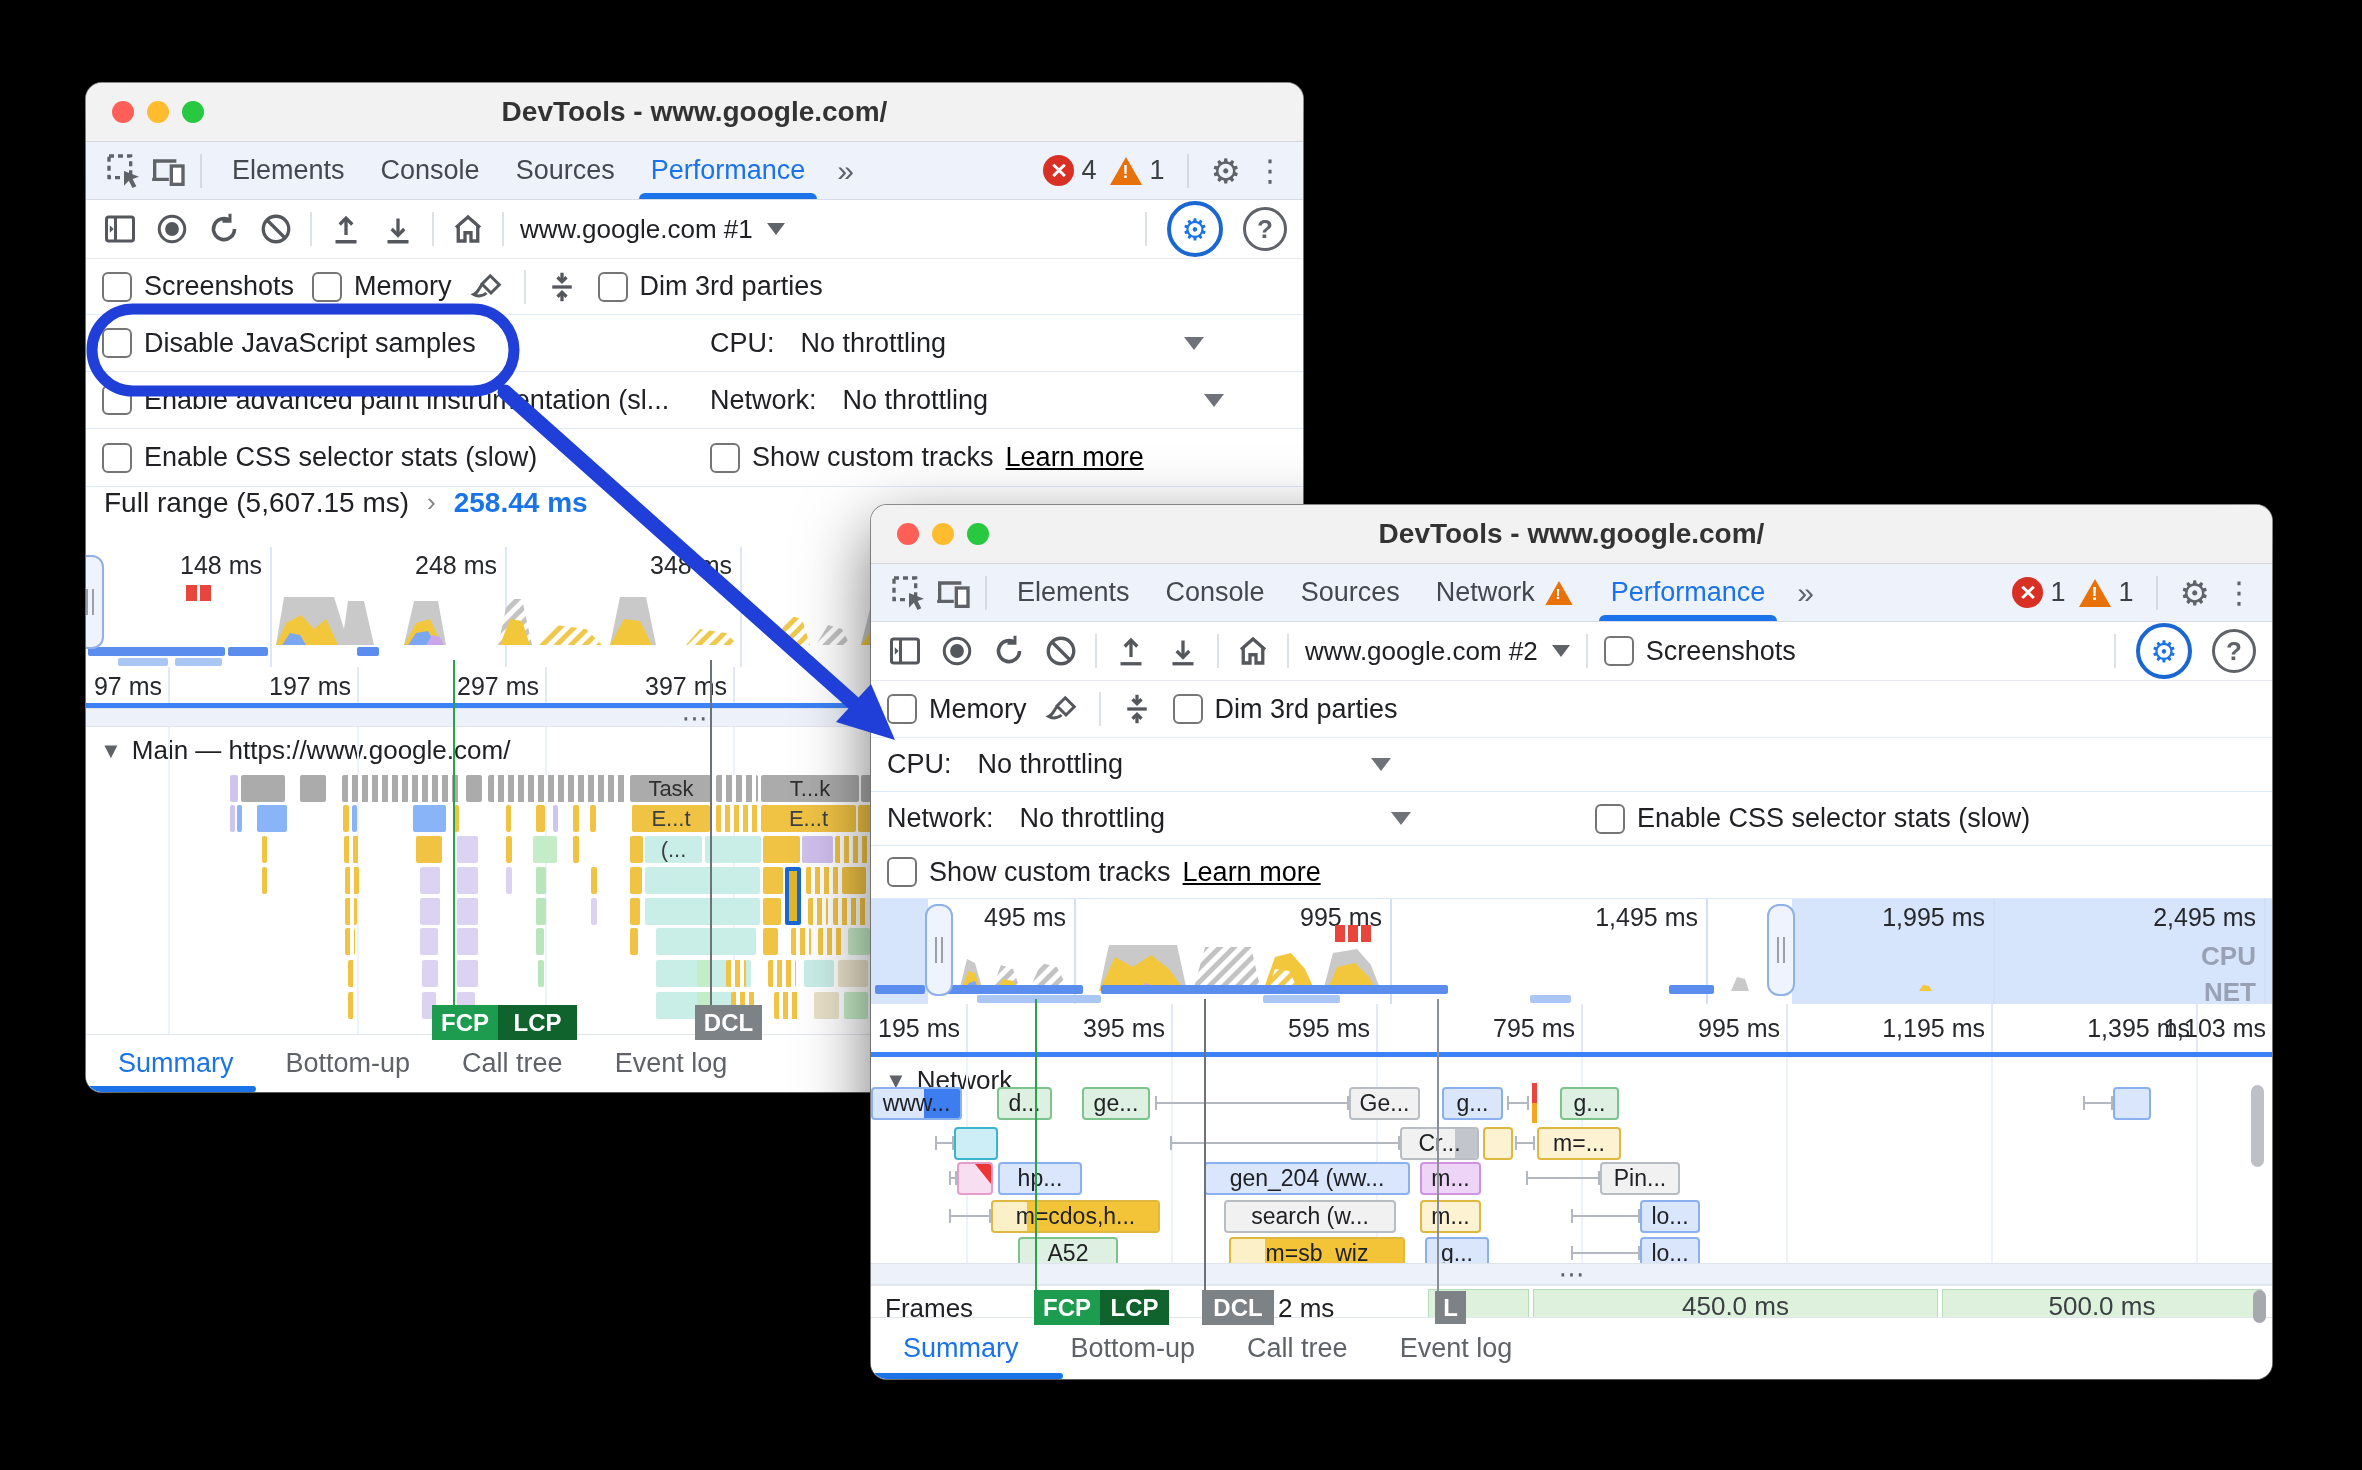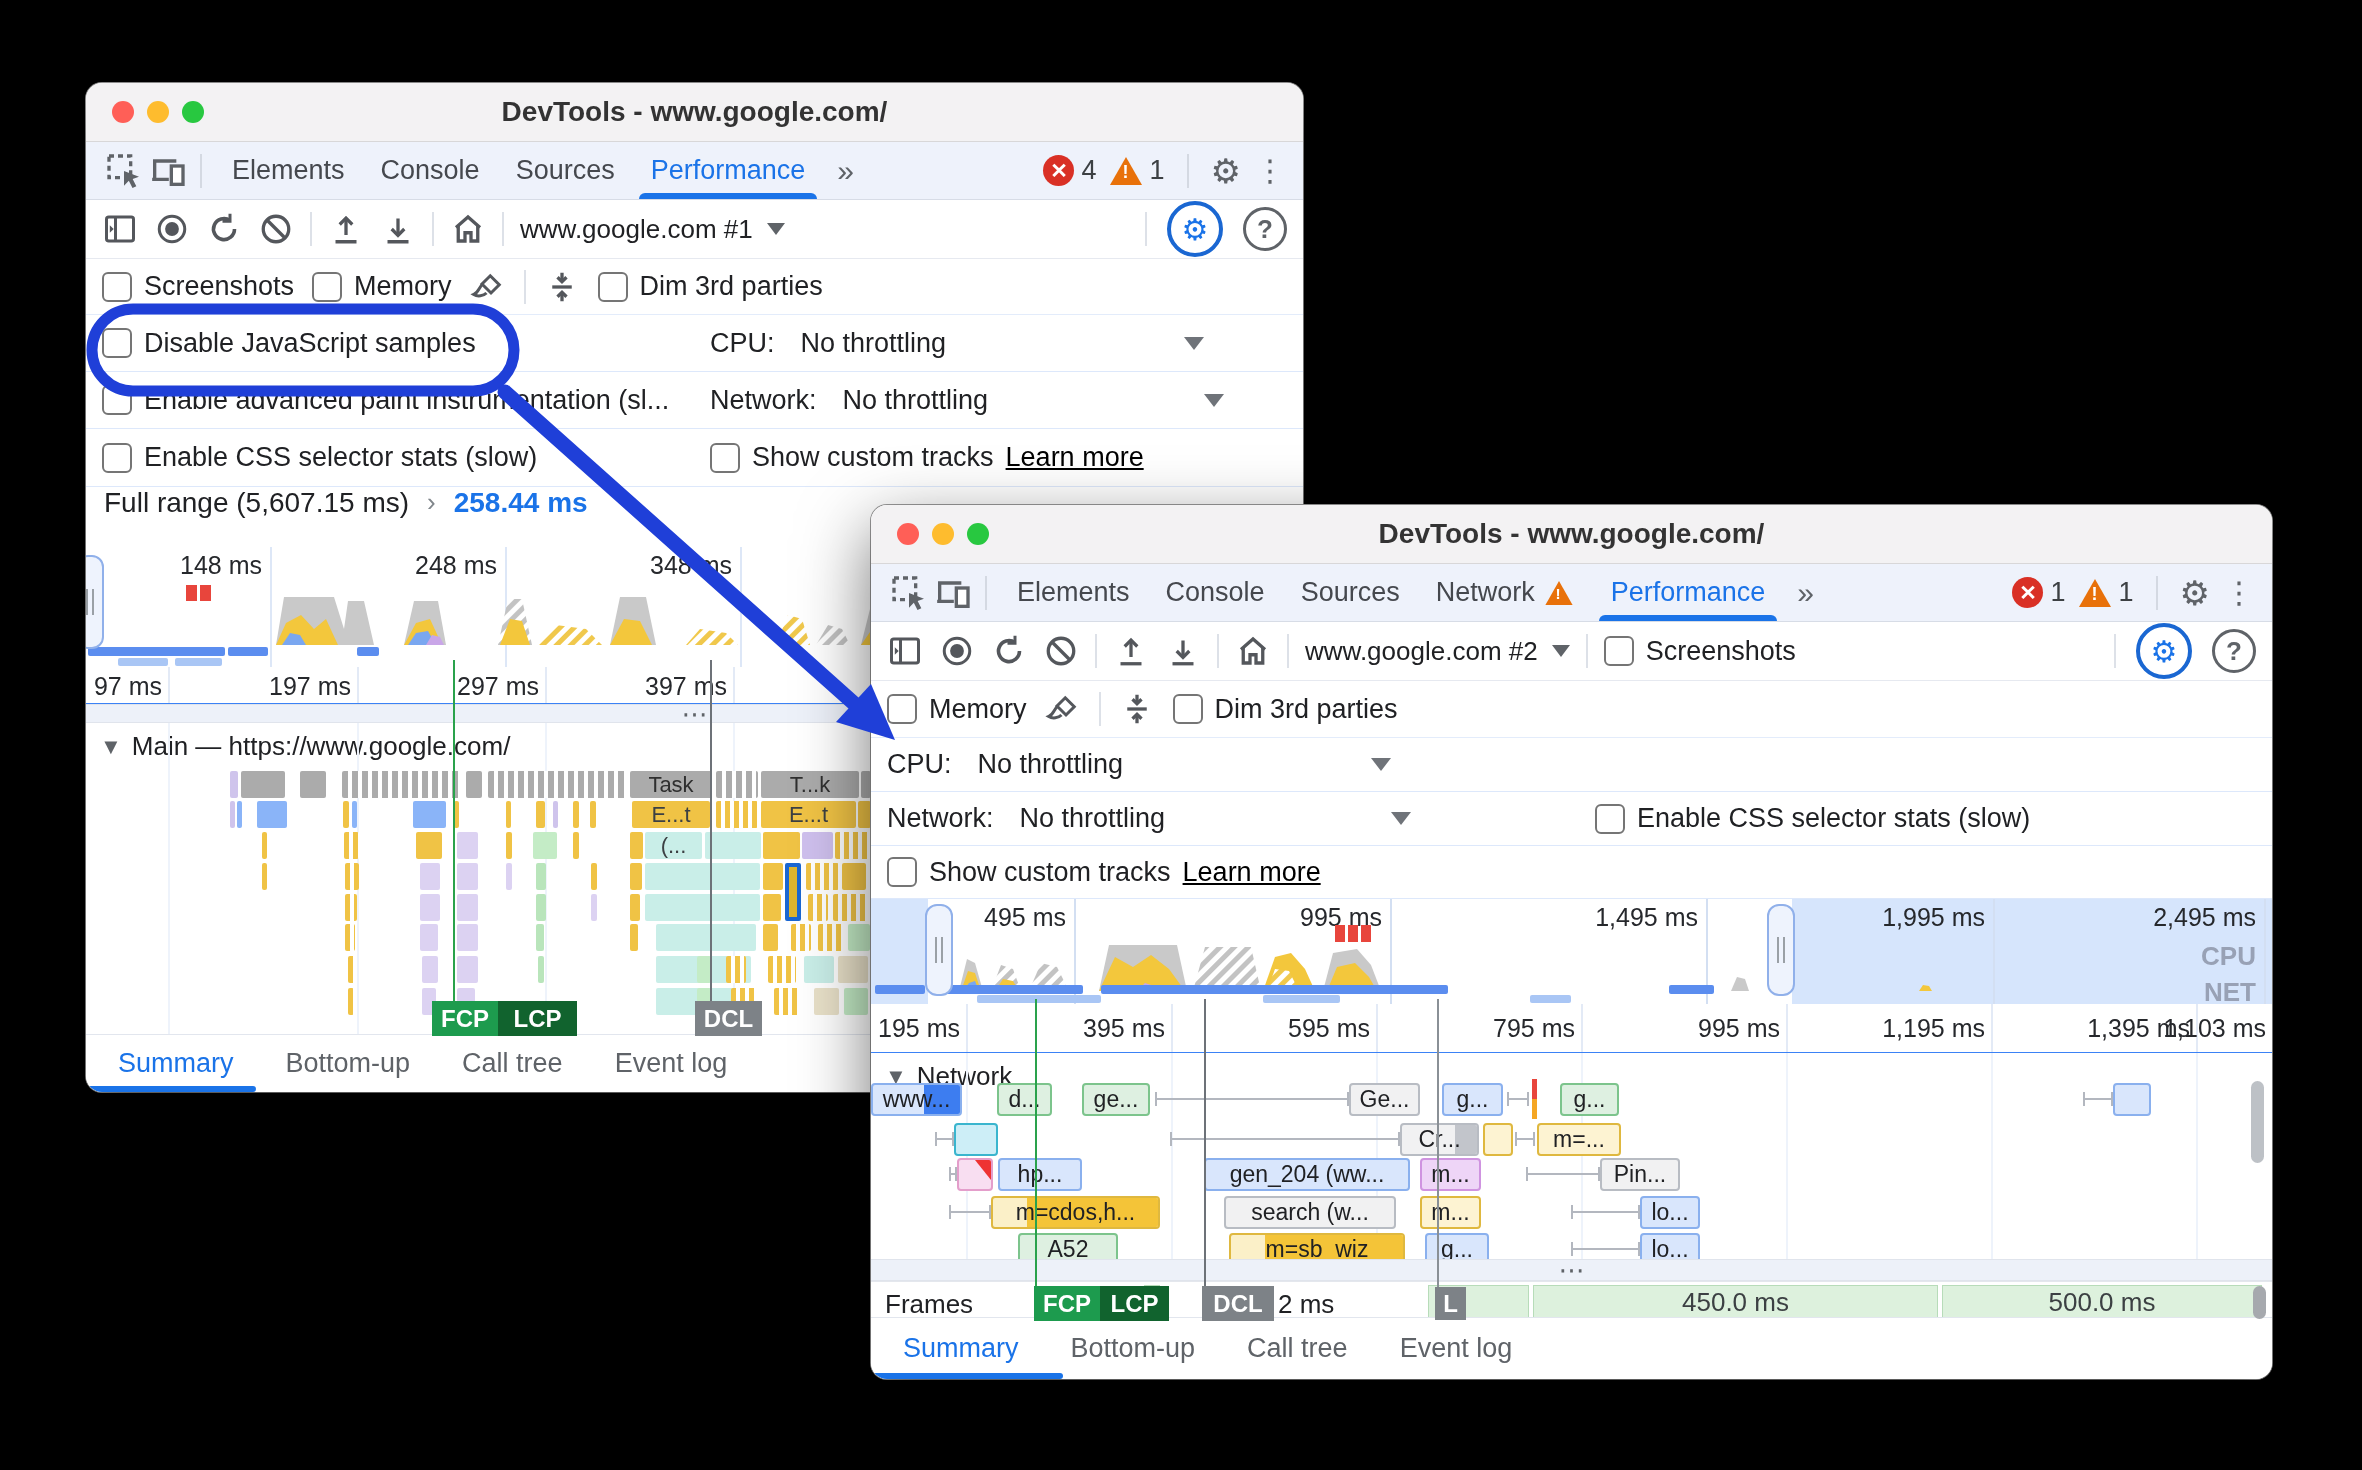--- a/index.html
+++ b/index.html
@@ -56,21 +56,21 @@
   .overview{position:relative;background:#fff;overflow:hidden;}
   .gridv{position:absolute;top:0;bottom:0;width:2px;background:#dde7f7;}
   .ticklab{position:absolute;font-size:25px;color:#26282c;white-space:nowrap;transform:translateX(-100%);}
   .redmark{position:absolute;background:#e8453c;}
   .netbar{position:absolute;border-radius:2px;}
   .shade{position:absolute;top:0;bottom:0;background:rgba(174,203,250,.5);}
   .pill{position:absolute;width:24px;border:2px solid #90b0ea;background:#eef3fd;border-radius:12px;display:flex;align-items:center;justify-content:center;gap:4px;}
   .pill i{display:block;width:2px;height:26px;background:#9aa0a6;}
   .ovlab{position:absolute;right:16px;font-weight:700;font-size:26px;color:#98a1b5;}
   
-  .ruler{position:relative;background:#fff;border-bottom:1px solid #3b82f6;overflow:hidden;}
+  .ruler{position:relative;background:#fff;border-bottom:5px solid #3b82f6;overflow:hidden;}
   .mline{position:absolute;width:2px;z-index:5;}
   
   .splitter{background:#edf1f9;border-top:1px solid #e0e4ec;border-bottom:1px solid #e0e4ec;display:flex;align-items:center;justify-content:center;color:#5f6368;font-size:26px;line-height:0;}
   
   .flame{position:relative;background:#fff;overflow:hidden;}
   .tracklab{position:absolute;left:14px;top:8px;font-size:26px;color:#202124;display:flex;gap:10px;align-items:center;}
   .disc{color:#5f6368;font-size:22px;}
   .fbar{position:absolute;height:27px;border-radius:2px;}
   .fbar.lab{font-size:22px;color:#3c4043;display:flex;align-items:center;justify-content:center;overflow:hidden;white-space:nowrap;}
   .mbadge{position:absolute;height:35px;color:#fff;font-weight:700;font-size:24px;display:flex;align-items:center;justify-content:center;z-index:6;}

